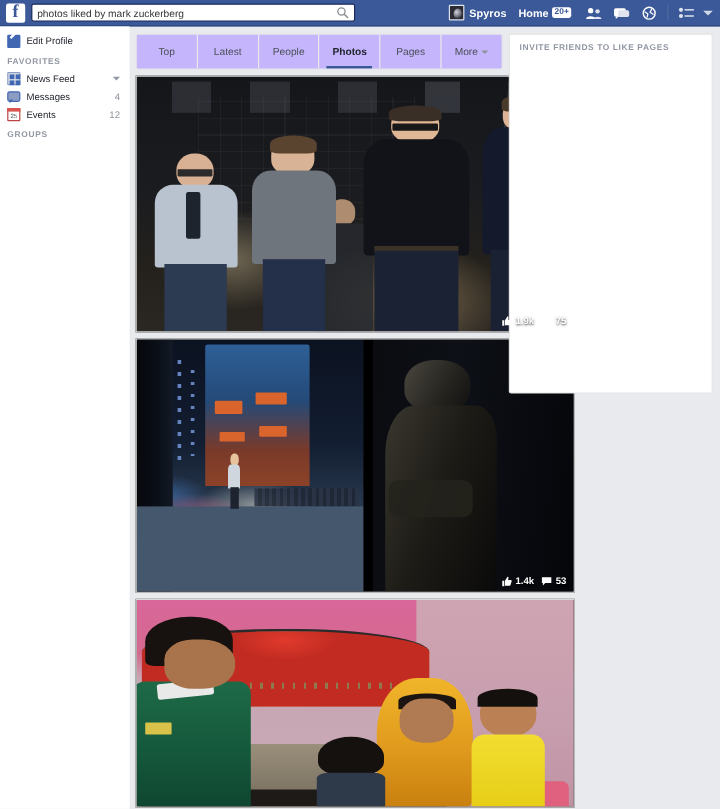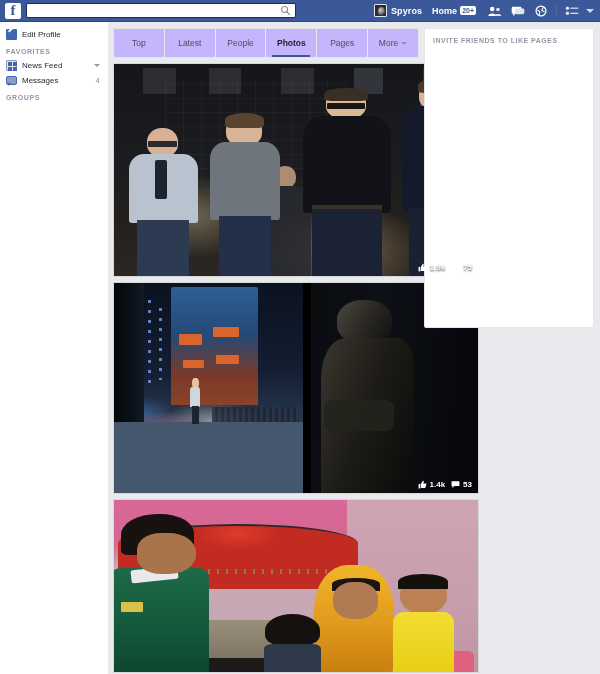--- a/index.html
+++ b/index.html
@@ -500,20 +500,21 @@
     letter-spacing: .5px;
   }
 </style>
 </head>
 <body>
 
 <div class="topbar">
   <div class="fb-logo">f</div>
 
   <div class="search-wrap">
+    <input class="search-input" type="text" value="photos liked by mark zuckerberg" style="">
     <svg class="search-icon" viewBox="0 0 16 16">
       <circle cx="6.6" cy="6.6" r="4.4" fill="none" stroke="#8a8d91" stroke-width="1.6"></circle>
       <line x1="10" y1="10" x2="14" y2="14" stroke="#8a8d91" stroke-width="1.8" stroke-linecap="round"></line>
     </svg>
   </div>
 
   <div class="topbar-right">
     <div class="tb-profile">
       <span class="tb-avatar"></span>
       <span class="tb-name">Spyros</span>
@@ -566,20 +567,27 @@
     <span class="sb-label">News Feed</span>
     <span class="sb-caret"></span>
   </div>
 
   <div class="sb-row">
     <span class="sb-ico ico-msg"></span>
     <span class="sb-label">Messages</span>
     <span class="sb-count">4</span>
   </div>
 
+  <div class="sb-row">
+    <span class="sb-ico ico-cal">
+        <span>25</span>
+      </span>
+    <span class="sb-label">Events</span>
+    <span class="sb-count">12</span>
+  </div>
 
 
   <div class="sb-section">GROUPS</div>
 </div>
 
 <div class="center">
 
   <div class="tabbar">
     <div class="tab">
       <span>Top</span>

